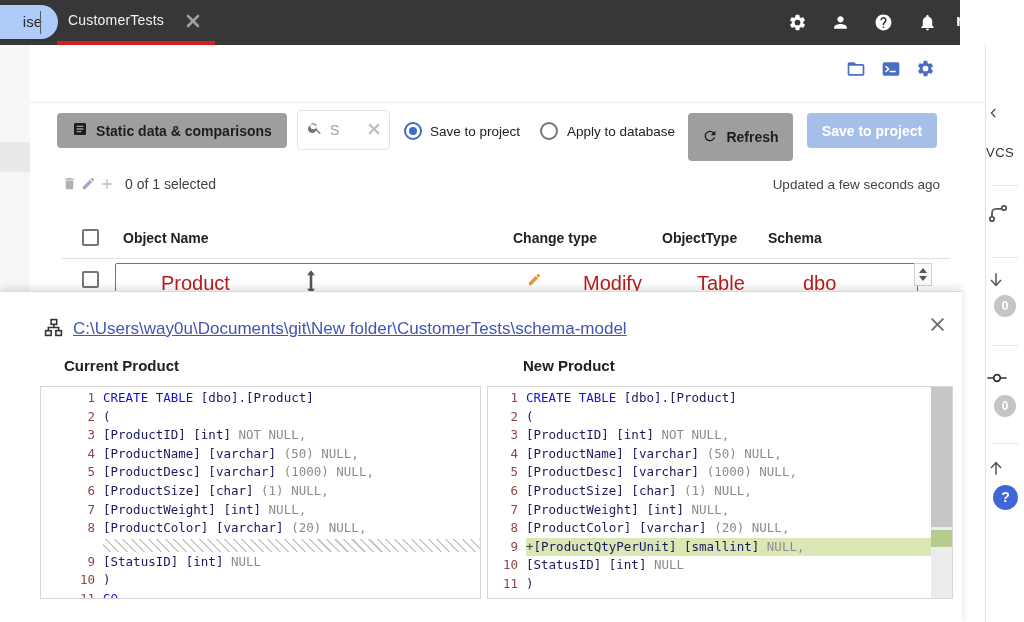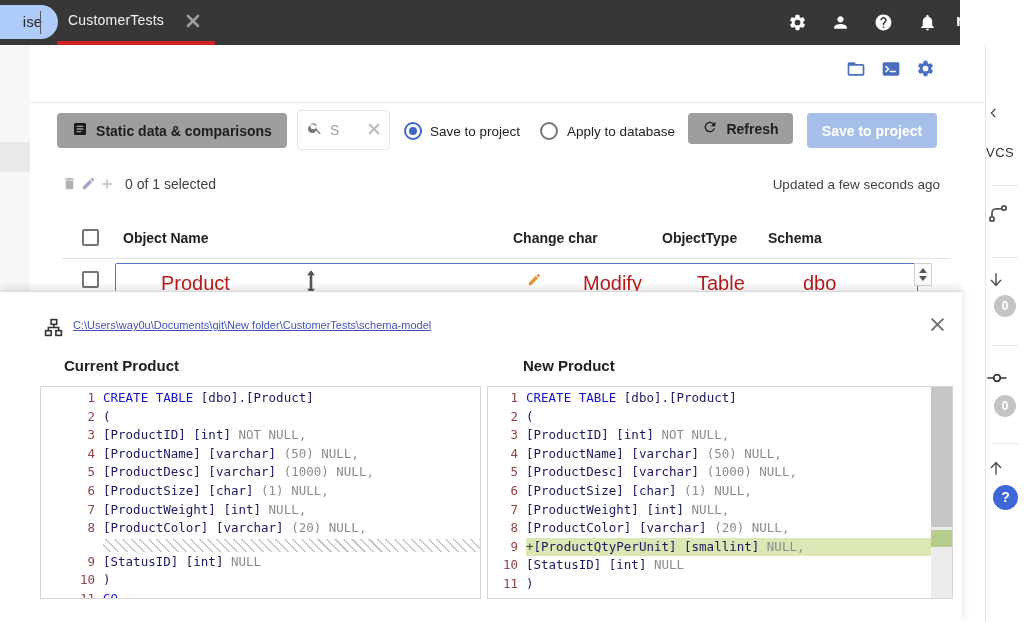--- a/index.html
+++ b/index.html
@@ -29,21 +29,21 @@
        font-size:14px;font-weight:600;box-sizing:border-box;cursor:pointer;}
   .static-btn{left:57px;top:113px;width:230px;height:35px;background:#9e9e9e;color:#1d1d1d;}
   .search-box{left:297px;top:110px;width:93px;height:40px;background:#fff;border:1px solid #e3e3e3;
               border-radius:4px;display:flex;align-items:center;gap:7px;padding:0 9px;box-sizing:border-box;}
   .search-val{color:#9e9e9e;font-size:14px;flex:1;}
   .radio{width:18px;height:18px;border-radius:50%;box-sizing:border-box;cursor:pointer;}
   .radio.sel{border:2px solid #3f6ac9;}
   .radio.sel::after{content:"";display:block;width:8px;height:8px;border-radius:50%;background:#3f6ac9;margin:3px;}
   .radio.unsel{border:2px solid #757575;}
   .radio-label{font-size:13.5px;color:#212121;font-weight:500;}
-  .refresh-btn{left:688px;top:113px;width:105px;height:31px;background:#9e9e9e;color:#1d1d1d;}
+  .refresh-btn{left:688px;top:113px;width:105px;height:48px;background:#9e9e9e;color:#1d1d1d;}
   .save-btn{left:807px;top:113px;width:130px;height:35px;background:#a6bfe8;color:#fff;}
 
   
   .sel-icon{top:176px;width:16px;height:16px;cursor:pointer;}
   .sel-count{left:125px;top:176px;font-size:14px;color:#424242;}
   .updated{left:700px;top:177px;width:240px;text-align:right;font-size:13.5px;color:#424242;}
 
   
   .chk{width:17px;height:17px;border:2px solid #757575;border-radius:2px;background:#fff;box-sizing:border-box;cursor:pointer;}
   .th{top:230px;font-size:14px;font-weight:700;color:#212121;}
@@ -51,21 +51,21 @@
   .row-box{left:115px;top:263px;width:803px;height:30px;border:1.5px solid #4d74cf;border-radius:2px;box-sizing:border-box;}
   .cell{top:272px;font-size:20px;color:#b91c1c;margin-left:35px;}
   .spinner{left:914px;top:263px;width:18px;height:23px;border:1px solid #d0d0d0;background:#fafafa;
            display:flex;flex-direction:column;align-items:center;justify-content:center;gap:3px;box-sizing:border-box;cursor:pointer;}
   .tri-up{width:0;height:0;border-left:4px solid transparent;border-right:4px solid transparent;border-bottom:5px solid #555;}
   .tri-dn{width:0;height:0;border-left:4px solid transparent;border-right:4px solid transparent;border-top:5px solid #555;}
 
   
   .panel{left:0;top:291px;width:962px;height:331px;background:#fff;border-top:1px solid #dadada;
          box-shadow:0 -3px 8px rgba(0,0,0,0.12);}
-  .panel .link{position:absolute;left:73px;top:27px;font-size:11px;color:#4354b5;text-decoration:underline;cursor:pointer;}
+  .panel .link{position:absolute;left:73px;top:27px;font-size:17px;color:#4354b5;text-decoration:underline;cursor:pointer;}
   .panel .pclose{position:absolute;left:930px;top:25px;width:15px;height:15px;cursor:pointer;}
   .pane-title{position:absolute;top:65px;font-size:15px;font-weight:700;color:#212121;}
   .pane{position:absolute;top:94px;height:213px;border:1px solid #d6d6d6;background:#fff;
         overflow:hidden;box-sizing:border-box;padding-top:2px;}
   .pane-left{left:40px;width:441px;}
   .pane-right{left:487px;width:466px;}
   .cl{display:flex;height:18.6px;line-height:18.6px;
       font-family:"DejaVu Sans Mono",monospace;font-size:12.5px;white-space:pre;}
   .pane-left .ln{width:54px;} .pane-right .ln{width:30px;}
   .ln{text-align:right;padding-right:8px;color:#8f4545;flex-shrink:0;box-sizing:content-box;}
@@ -202,21 +202,21 @@
   <span class="abs sel-icon" style="left:99px">
     <svg width="16" height="16" viewBox="0 0 24 24" fill="#bdbdbd">
         <path d="M19 13h-6v6h-2v-6H5v-2h6V5h2v6h6v2z"></path>
       </svg>
   </span>
   <div class="abs sel-count">0 of 1 selected</div>
   <div class="abs updated">Updated a few seconds ago</div>
 
   <div class="abs chk" style="left:82px;top:229px"></div>
   <div class="abs th" style="left:123px">Object Name</div>
-  <div class="abs th" style="left:513px">Change char</div>
+  <div class="abs th" style="left:513px">Change type</div>
   <div class="abs th" style="left:662px">ObjectType</div>
   <div class="abs th" style="left:768px">Schema</div>
   <div class="abs th-line"></div>
 
   <div class="abs chk" style="left:82px;top:271px"></div>
   <div class="abs row-box"></div>
   <div class="abs cell" style="left:126px">Product</div>
   <span class="abs" style="left:527px;top:272px">
     <svg width="15" height="15" viewBox="0 0 24 24" fill="#e8923a">
         <path d="M3 17.25V21h3.75L17.81 9.94l-3.75-3.75L3 17.25zM20.71 7.04c.39-.39.39-1.02 0-1.41l-2.34-2.34a1 1 0 0 0-1.41 0l-1.83 1.83 3.75 3.75 1.83-1.83z"></path>

